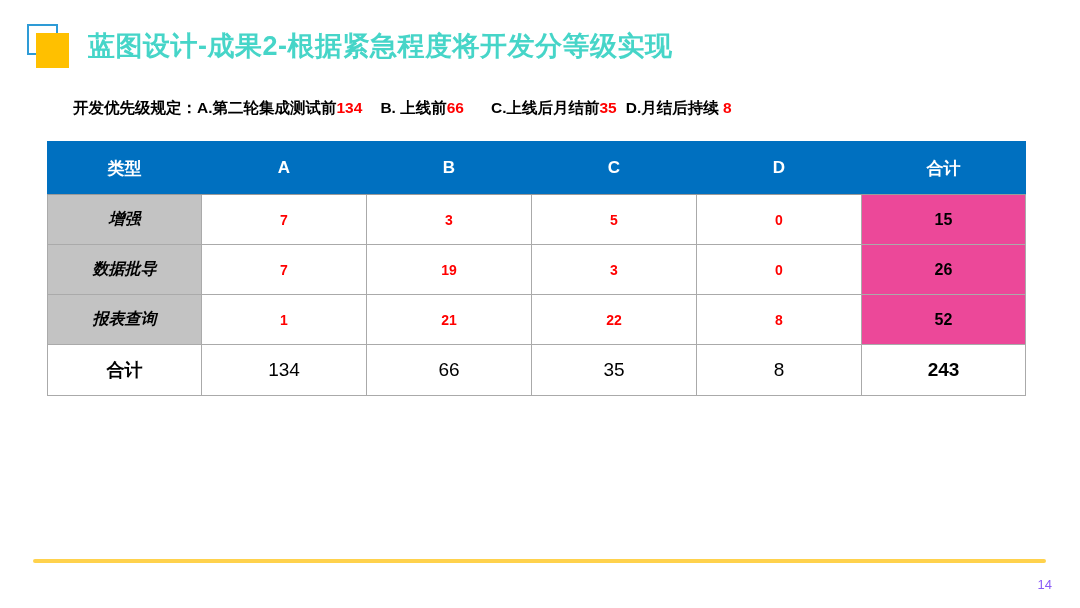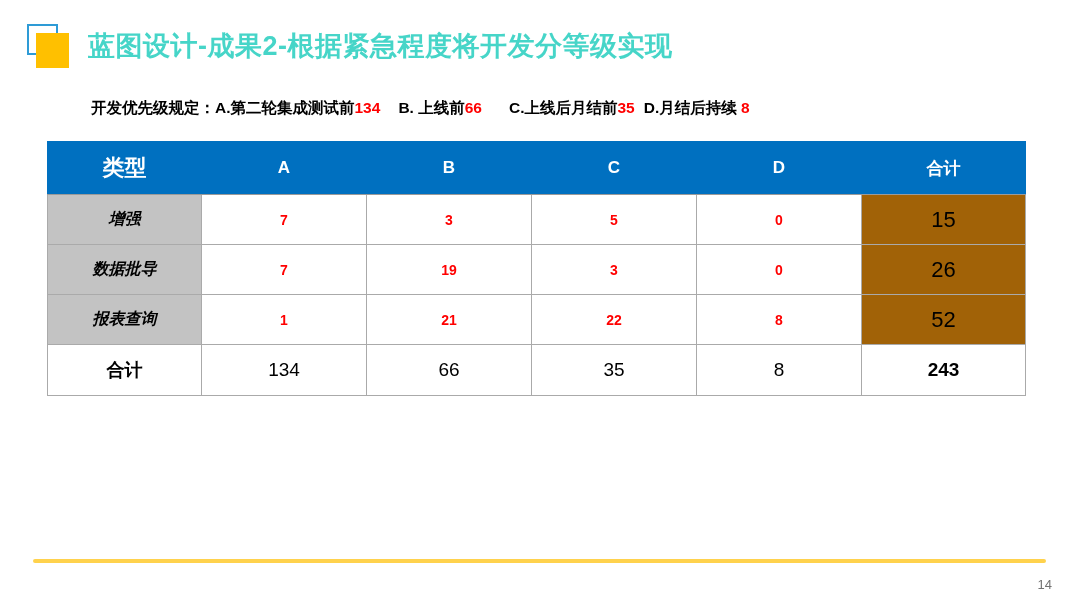--- a/index.html
+++ b/index.html
@@ -56,21 +56,21 @@
     font-weight: bold;
     color: #46D5C8;
     letter-spacing: 0.5px;
     white-space: nowrap;
     line-height: 38px;
   }
 
   
   #subtitle-line {
     position: absolute;
-    left: 91px;
+    left: 73px;
     top: 97px;
     font-size: 15.5px;
     font-weight: bold;
     color: #000000;
     white-space: nowrap;
     line-height: 22px;
   }
   #subtitle-line .num {
     color: #FF0000;
   }
@@ -96,45 +96,45 @@
     padding: 0;
   }
   #data-table thead th {
     background: #0070C0;
     color: #FFFFFF;
     height: 52px;
     border-color: #0070C0;
     border-bottom: 1px solid #9a9a9a;
     font-weight: bold;
   }
-  th.col-type   { width: 153px; font-size: 22px; }
+  th.col-type   { width: 153px; font-size: 17px; }
   th.col-letter { width: 164px; font-size: 17px; }
   th.col-total  { width: 163px; font-size: 17px; }
 
   #data-table tbody tr.data-row td {
     height: 49px;
   }
   td.row-label {
     background: #C3C3C3;
     color: #000000;
     font-weight: bold;
     font-size: 16px;
     font-style: italic;
   }
   td.val {
     background: #FFFFFF;
     color: #FF0000;
     font-weight: bold;
     font-size: 14px;
   }
   td.total {
-    background: #a16207;
-    color: #000000;
-    font-weight: normal;
-    font-size: 22px;
+    background: #ec4899;
+    color: #000000;
+    font-weight: bold;
+    font-size: 16px;
   }
   #data-table tbody tr.total-row td {
     height: 50px;
     background: #FFFFFF;
   }
   tr.total-row td.row-label-total {
     background: #FFFFFF;
     color: #000000;
     font-weight: bold;
     font-size: 18px;
@@ -158,21 +158,21 @@
     width: 1013px;
     height: 4px;
     background: #FFD24D;
     border-radius: 2px;
   }
   #page-number {
     position: absolute;
     right: 28px;
     top: 577px;
     font-size: 13px;
-    color: #737373;
+    color: #8b5cf6;
     line-height: 16px;
   }
 </style>
 </head>
 <body>
 
 <div id="slide-header">
   <div id="logo-mark">
     <div id="logo-outline-square"></div>
     <div id="logo-solid-square"></div>

